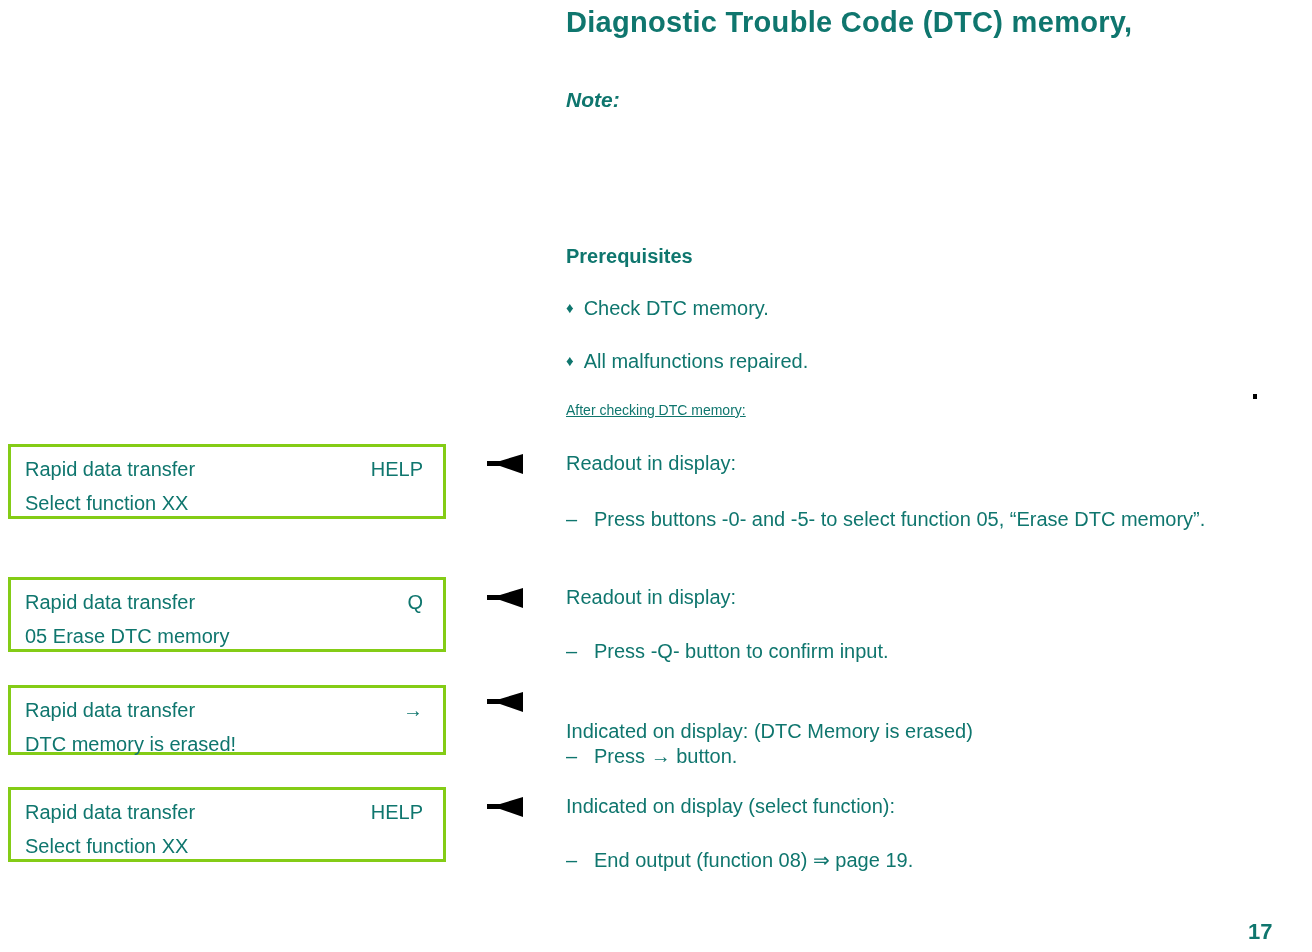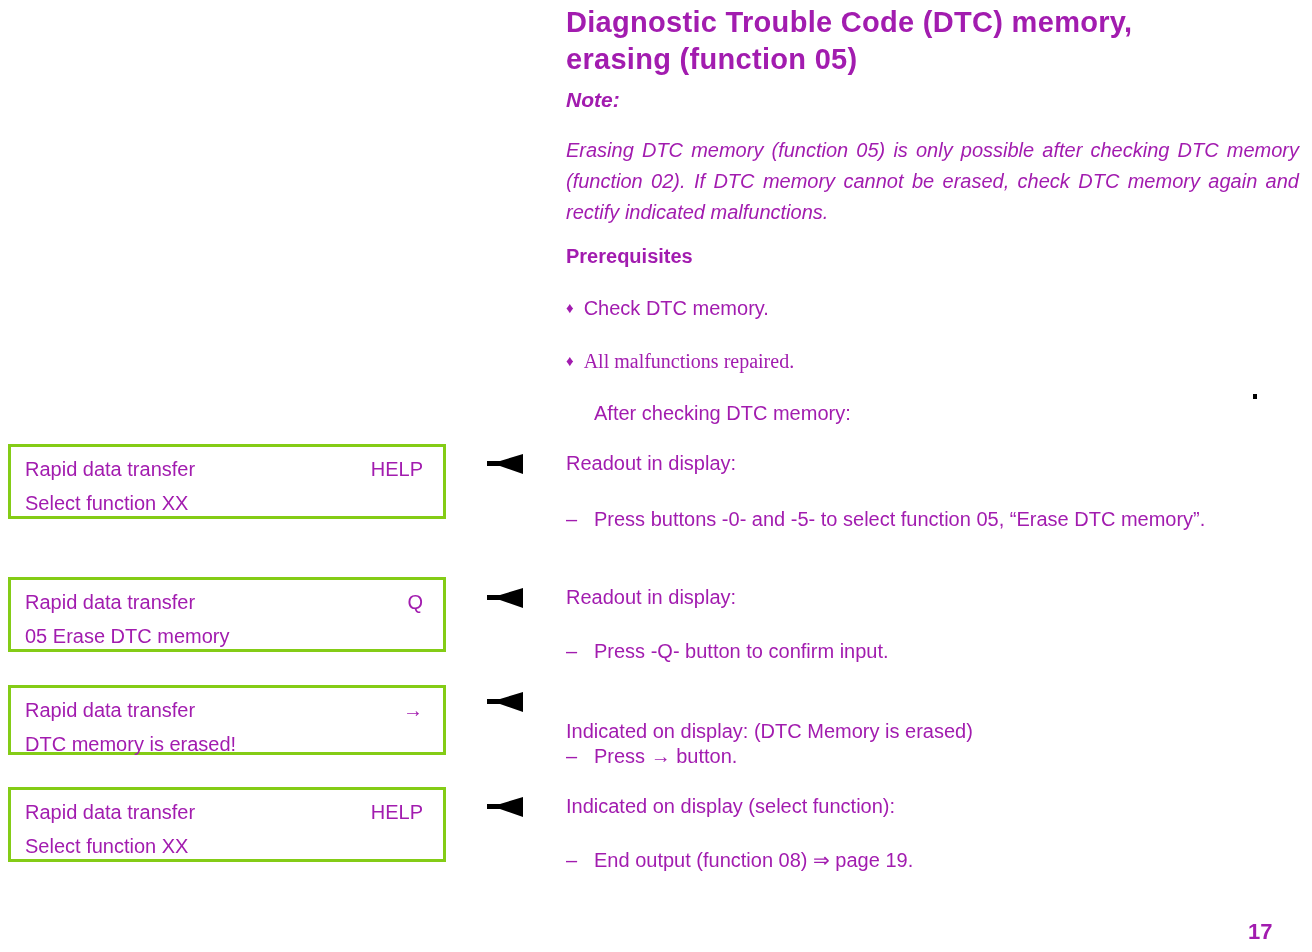--- a/index.html
+++ b/index.html
@@ -2,21 +2,21 @@
 <html><head>
 <meta charset="utf-8">
 <style>
   * { margin: 0; padding: 0; box-sizing: border-box; }
   html, body { background: #ffffff; }
   .page {
     position: relative;
     width: 1312px;
     height: 952px;
     background: #ffffff;
-    color: #a21caf;
+    color: #0f766e;
     font-family: "Liberation Sans", sans-serif;
     overflow: hidden;
   }
   .abs { position: absolute; }
 
   .doc-title {
     left: 566px; top: 4px;
     font-size: 29px; font-weight: bold;
     line-height: 37px;
     letter-spacing: 0.3px;
@@ -38,22 +38,23 @@
   .bullet-item {
     left: 566px;
     font-size: 20px;
   }
   .bullet-item .diamond {
     font-size: 15px;
     margin-right: 10px;
     vertical-align: 2px;
   }
   .after-text {
-    left: 594px; top: 402px;
-    font-size: 20px;
+    left: 566px; top: 402px;
+    font-size: 14px;
+    text-decoration: underline;
   }
 
   .display-box {
     left: 8px; width: 438px;
     border: 3px solid #84cc16;
     background: #ffffff;
   }
   .display-box .ln1 {
     position: absolute; left: 14px; top: 11px;
     font-size: 20px;
@@ -92,31 +93,29 @@
     width: 4px; height: 5px; background: #000;
   }
 </style>
 </head>
 <body>
 
 <div class="page">
 
   <div class="abs doc-title">
     <div>Diagnostic Trouble Code (DTC) memory,</div>
-    <div>erasing (function 05)</div>
   </div>
 
   <div class="abs note-heading">Note:</div>
-  <div class="abs note-body">Erasing DTC memory (function 05) is only possible after checking DTC memory (function 02). If DTC memory cannot be erased, check DTC memory again and rectify indicated malfunctions.</div>
 
   <div class="abs prereq-heading">Prerequisites</div>
   <div class="abs bullet-item" style="top:297px;text-align:right;">
     <span class="diamond">♦</span><span>Check DTC memory.</span>
   </div>
-  <div class="abs bullet-item" style="top:350px;font-family:Liberation Serif, serif;">
+  <div class="abs bullet-item" style="top:350px;">
     <span class="diamond">♦</span><span>All malfunctions repaired.</span>
   </div>
   <div class="abs after-text">After checking DTC memory:</div>
 
   <div class="abs display-box" style="top:444px; height:75px;">
     <span class="ln1">Rapid data transfer</span>
     <span class="corner">HELP</span>
     <span class="ln2">Select function XX</span>
   </div>
 

